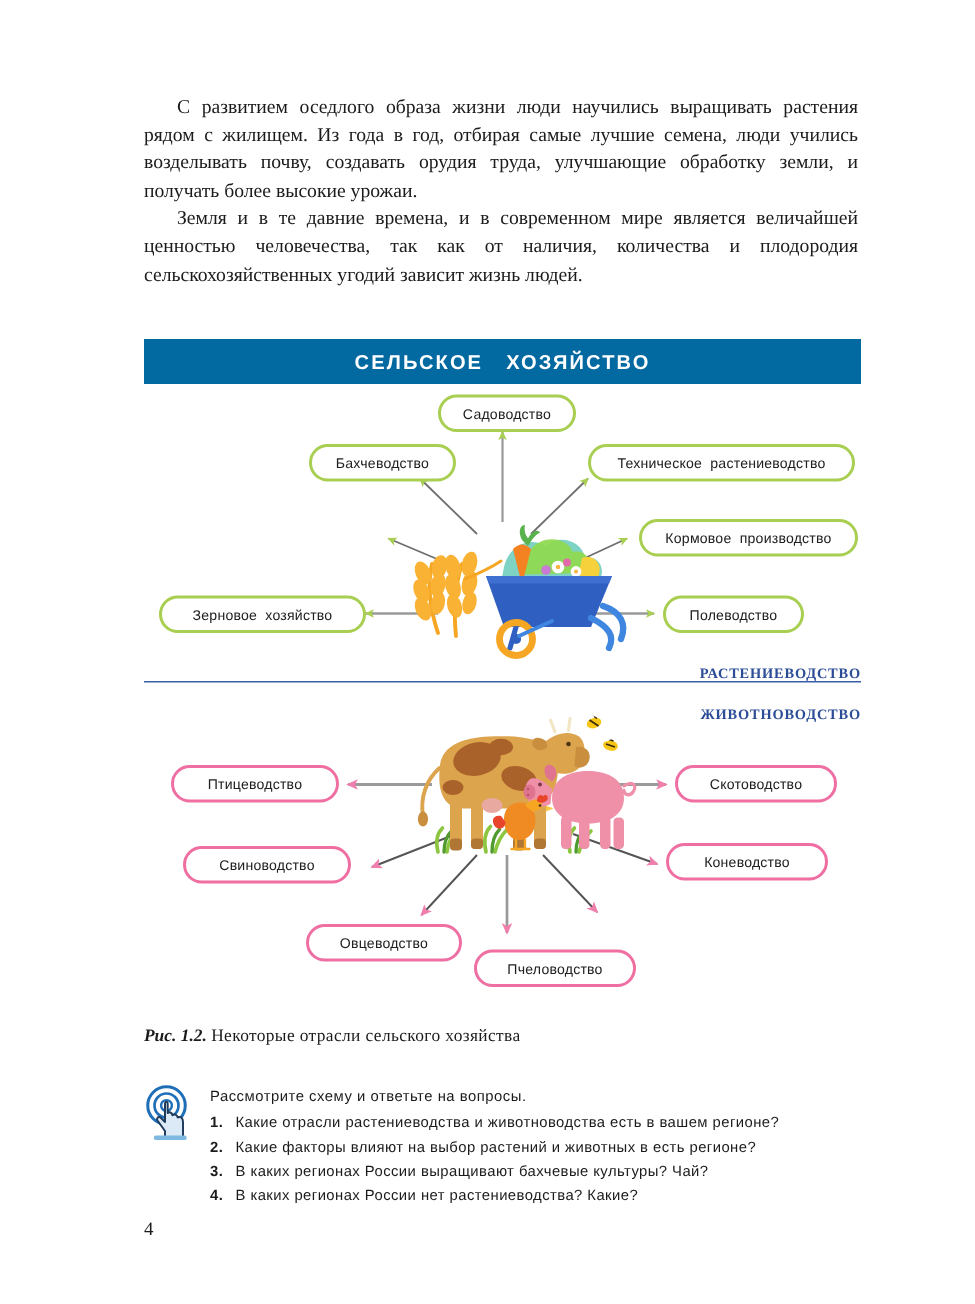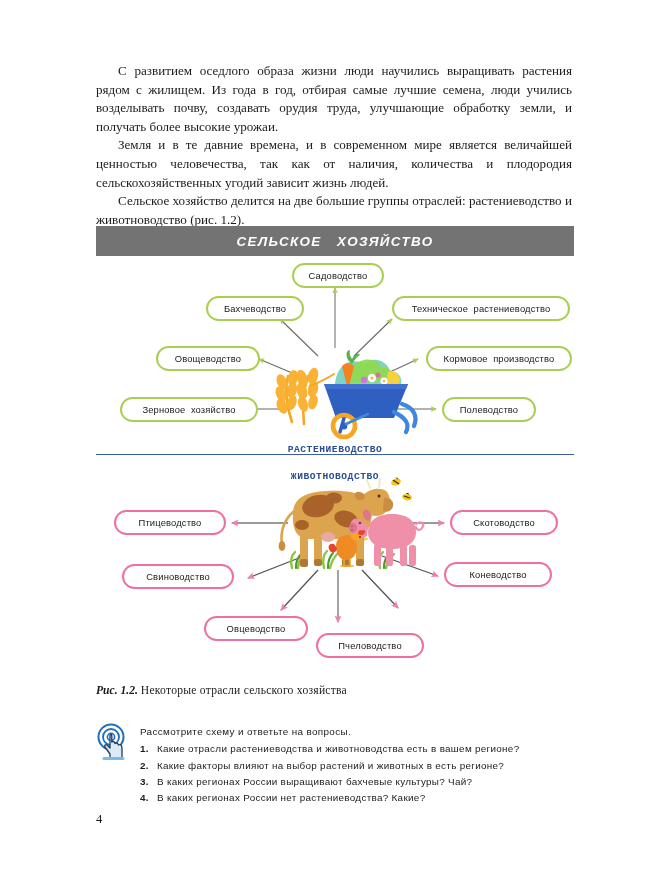--- a/index.html
+++ b/index.html
@@ -48,25 +48,24 @@
     top: 226px;
     width: 478px;
     height: 448px;
   }
   .fig-header {
     position: absolute;
     left: 0;
     top: 0;
     width: 478px;
     height: 30px;
-    background: #737373;
+    background: #0369a1;
     display: flex;
     align-items: center;
     justify-content: center;
-    font-style: italic;
   }
   .fig-header-title {
     color: #ffffff;
     font-family: "Liberation Sans", sans-serif;
     font-weight: bold;
     font-size: 13.4px;
     letter-spacing: 1.4px;
     white-space: pre;
   }
   .divider {
@@ -74,22 +73,22 @@
     left: 0;
     width: 478px;
     height: 0;
     border-top: 1.6px solid #3a5fa8;
   }
   .divider.d1 { top: 228px; }
 
   .section-title {
     position: absolute;
     width: 478px;
-    text-align: center;
-    font-family: Liberation Mono, monospace;
+    text-align: right;
+    font-family: Liberation Serif, serif;
     font-weight: bold;
     font-size: 9.6px;
     letter-spacing: 0.55px;
     color: #2b4c96;
   }
   .section-title.plant { top: 218px; }
   .section-title.animal { top: 245px; }
 
   
   .pill {
@@ -185,21 +184,20 @@
   }
 </style>
 </head>
 <body>
 
 <div class="page">
 
   <div class="prose">
     <p>С развитием оседлого образа жизни люди научились выращивать растения рядом с жилищем. Из года в год, отбирая самые лучшие семена, люди учились возделывать почву, создавать орудия труда, улучшающие обработку земли, и получать более высокие урожаи.</p>
     <p>Земля и в те давние времена, и в современном мире является величайшей ценностью человечества, так как от наличия, количества и плодородия сельскохозяйственных угодий зависит жизнь людей.</p>
-    <p>Сельское хозяйство делится на две большие группы отраслей: растениеводство и животноводство (рис. 1.2).</p>
   </div>
 
   <div class="figure">
 
     <div class="fig-header">
       <span class="fig-header-title">СЕЛЬСКОЕ   ХОЗЯЙСТВО</span>
     </div>
 
     <svg class="fig-svg" viewBox="0 0 478 448">
       <defs>
@@ -408,27 +406,24 @@
 
     <div class="pill green" style="left:110px; top:70px; width:98px;">
       <span>Бахчеводство</span>
     </div>
     <div class="pill green" style="left:196px; top:37px; width:92px;">
       <span>Садоводство</span>
     </div>
     <div class="pill green" style="left:296px; top:70px; width:178px;">
       <span>Техническое  растениеводство</span>
     </div>
-    <div class="pill green" style="left:60px; top:120px; width:104px;">
-      <span>Овощеводство</span>
-    </div>
     <div class="pill green" style="left:330px; top:120px; width:146px;">
       <span>Кормовое  производство</span>
     </div>
-    <div class="pill green" style="left:24px; top:171px; width:138px;">
+    <div class="pill green" style="left:10px; top:171px; width:138px;">
       <span>Зерновое  хозяйство</span>
     </div>
     <div class="pill green" style="left:346px; top:171px; width:94px;">
       <span>Полеводство</span>
     </div>
 
     <div class="section-title plant">РАСТЕНИЕВОДСТВО</div>
 
     <div class="divider d1"></div>
 

